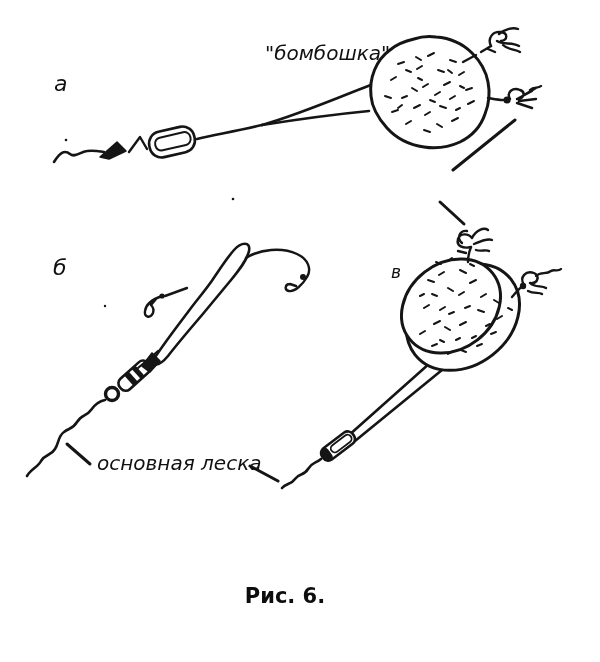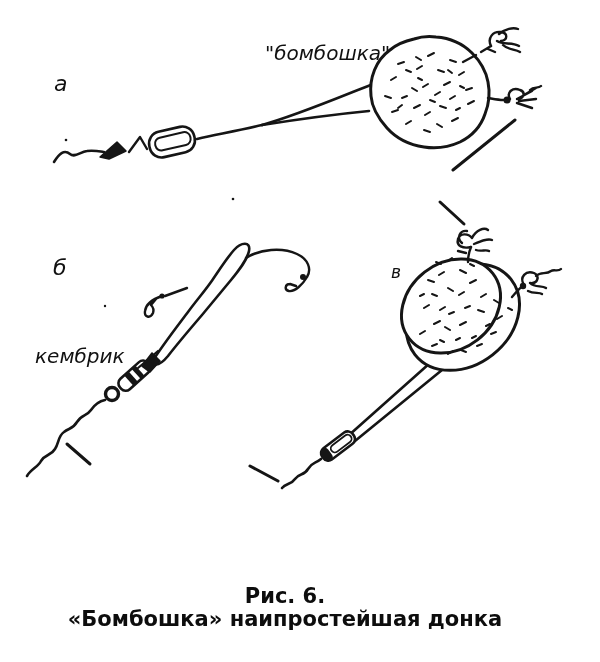--- a/index.html
+++ b/index.html
@@ -148,17 +148,16 @@
       <circle cx="66" cy="140" r="1.3"></circle>
       <circle cx="233" cy="199" r="1.3"></circle>
       <circle cx="105" cy="306" r="1.2"></circle>
     </g>
   </svg>
 
   <div class="lbl lbl-part" style="left:54px;top:72px;">а</div>
   <div class="lbl" style="left:265px;top:42px;">"бомбошка"</div>
   <div class="lbl lbl-part" style="left:53px;top:256px;">б</div>
   <div class="lbl lbl-part-small" style="left:391px;top:263px;">в</div>
-  <div class="lbl" style="left:35px;top:345px;">кембрик</div>
+  <div class="lbl" style="left:97px;top:452px;">основная леска</div>
 
   <div class="caption" style="top:584px;">Рис. 6.</div>
-  <div class="caption" style="top:607px;">«Бомбошка» наипростейшая донка</div>
 </div>
 
 </body></html>

